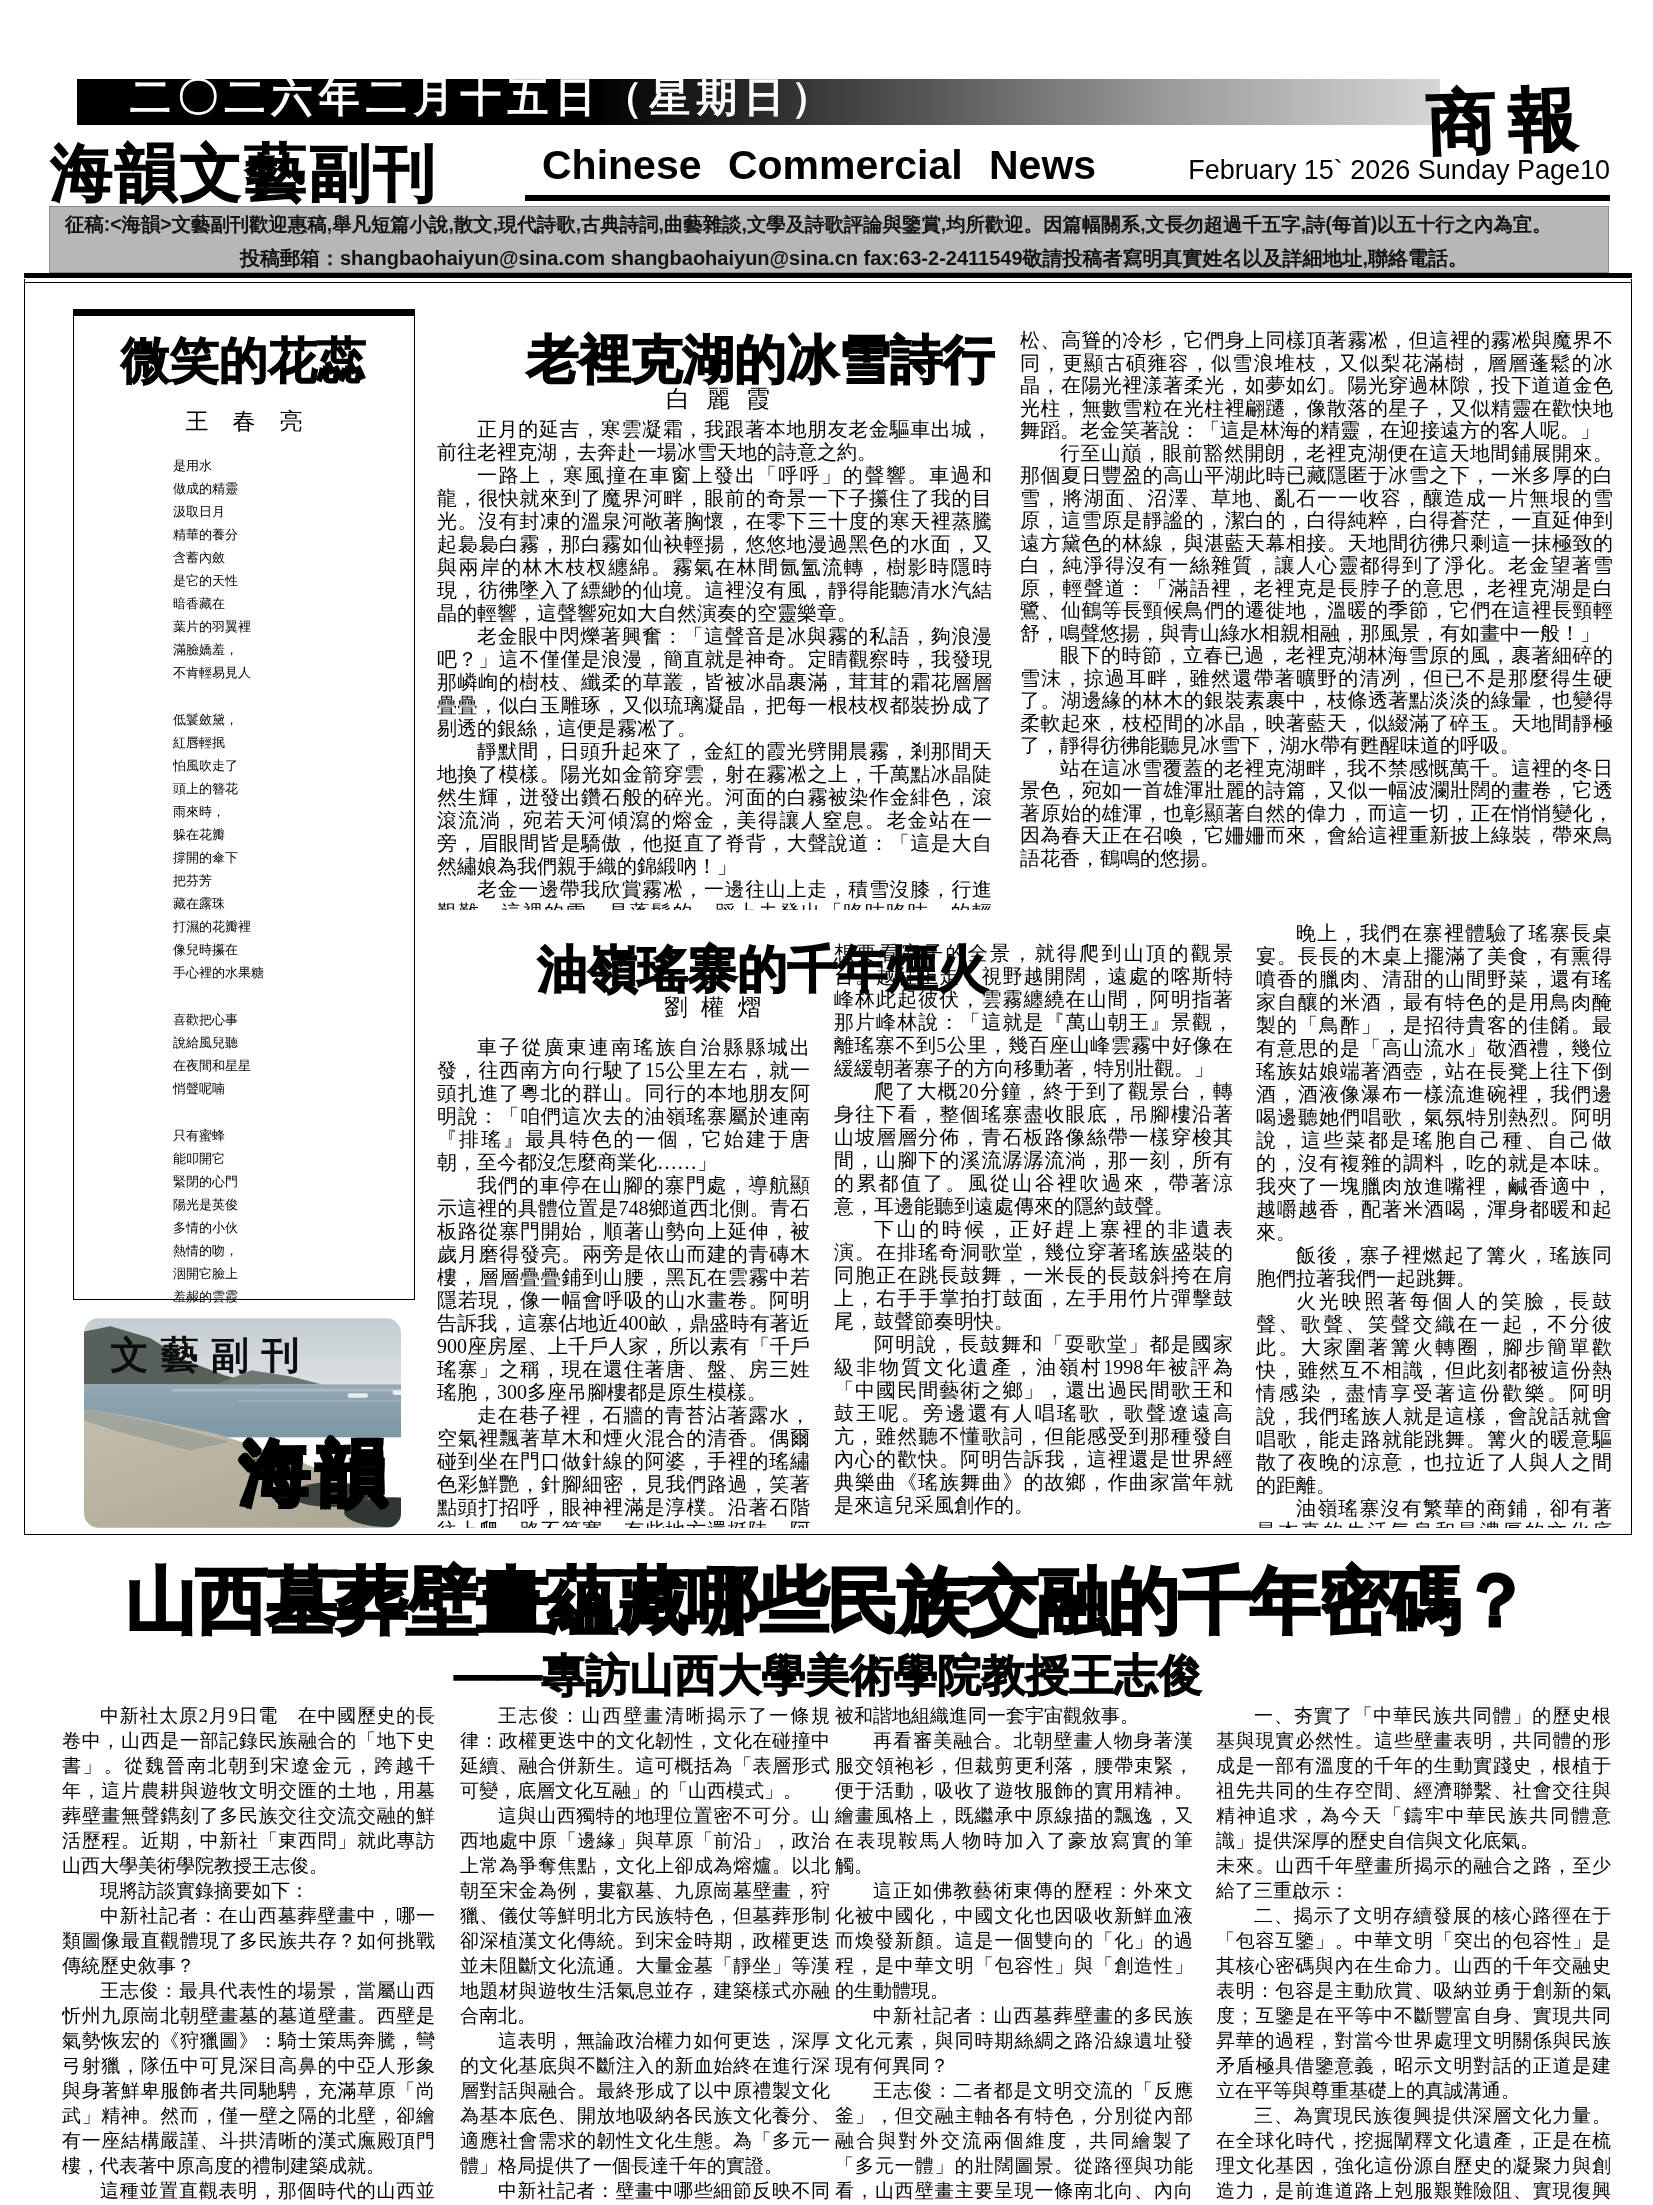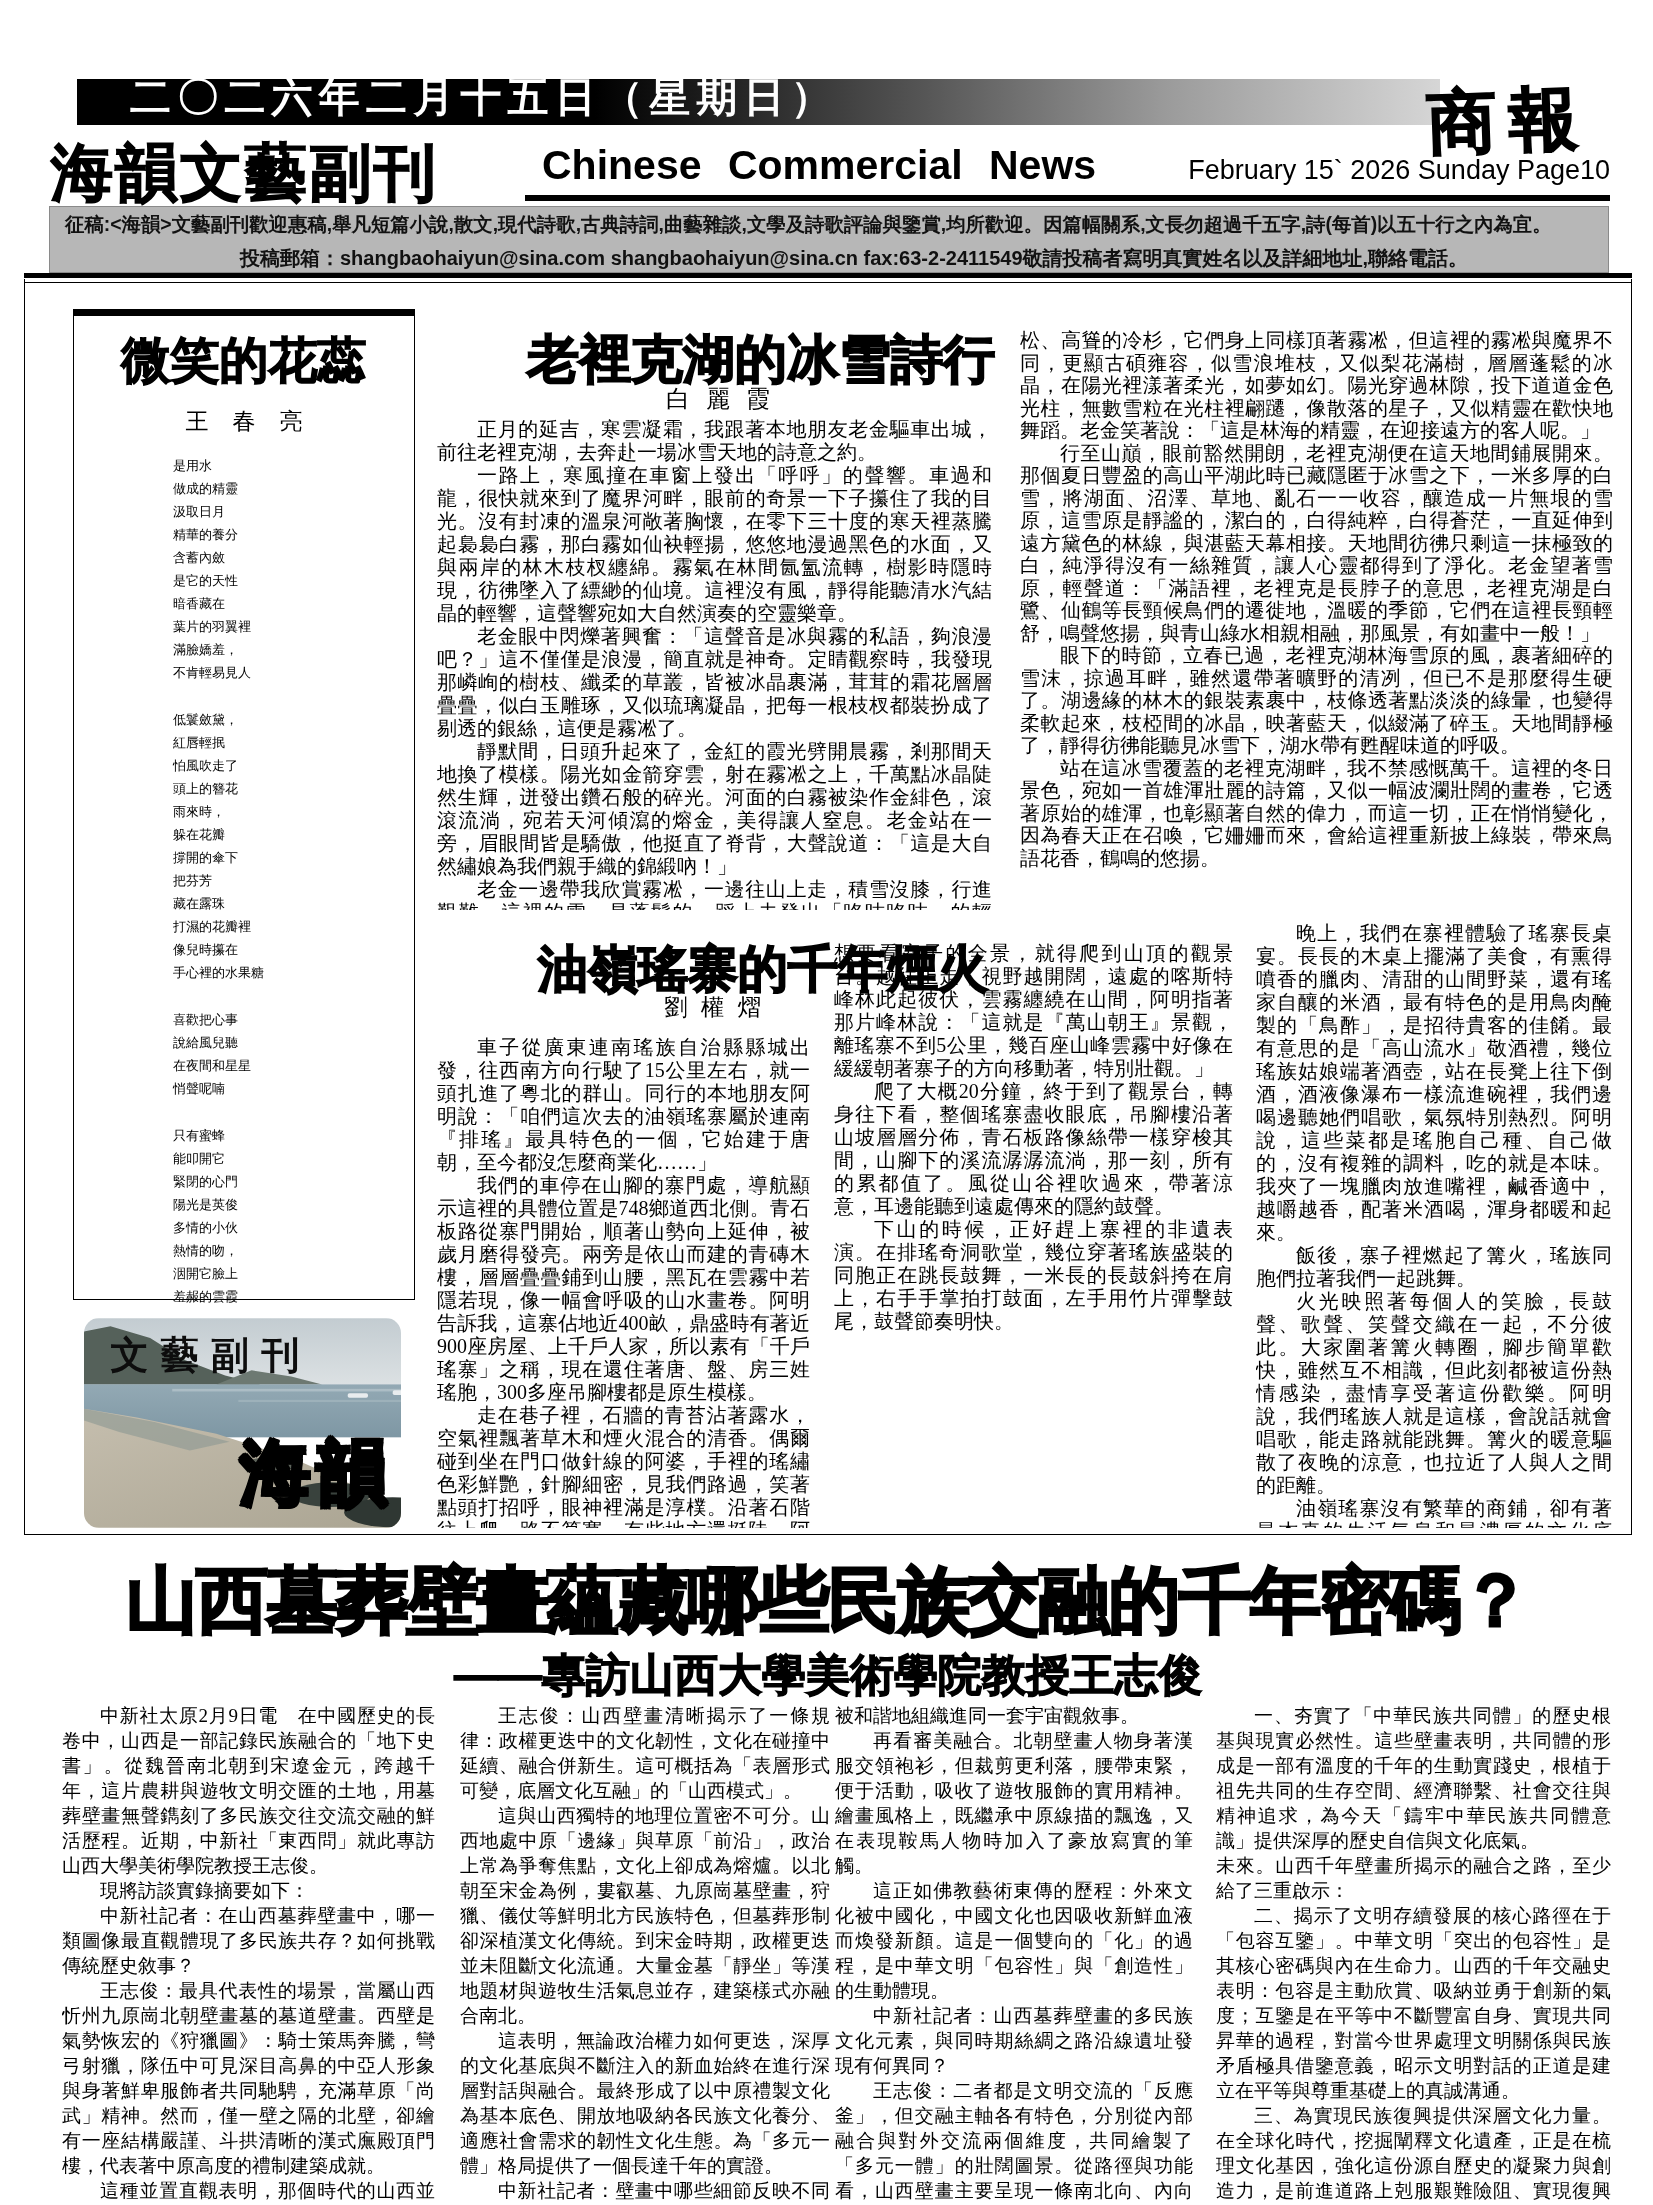--- a/index.html
+++ b/index.html
@@ -181,20 +181,21 @@
 <div class="abs aauthor" style="left:437px;top:991px;width:551px;font-size:23.4px;letter-spacing:13.2px;text-indent:13.2px;">劉權熠</div>
 <div class="abs col a1col" style="left:437px;top:1036px;width:373px;height:492px;">
     <p class="para">車子從廣東連南瑤族自治縣縣城出發，往西南方向行駛了15公里左右，就一頭扎進了粵北的群山。同行的本地朋友阿明說：「咱們這次去的油嶺瑤寨屬於連南『排瑤』最具特色的一個，它始建于唐朝，至今都沒怎麼商業化……」</p>
     <p class="para">我們的車停在山腳的寨門處，導航顯示這裡的具體位置是748鄉道西北側。青石板路從寨門開始，順著山勢向上延伸，被歲月磨得發亮。兩旁是依山而建的青磚木樓，層層疊疊鋪到山腰，黑瓦在雲霧中若隱若現，像一幅會呼吸的山水畫卷。阿明告訴我，這寨佔地近400畝，鼎盛時有著近900座房屋、上千戶人家，所以素有「千戶瑤寨」之稱，現在還住著唐、盤、房三姓瑤胞，300多座吊腳樓都是原生模樣。</p>
     <p class="para">走在巷子裡，石牆的青苔沾著露水，空氣裡飄著草木和煙火混合的清香。偶爾碰到坐在門口做針線的阿婆，手裡的瑤繡色彩鮮艷，針腳細密，見我們路過，笑著點頭打招呼，眼神裡滿是淳樸。沿著石階往上爬，路不算寬，有些地方還挺陡，阿明說，</p>
   </div>
 <div class="abs col a1col" style="left:834px;top:942px;width:399px;height:606px;">
     <p class="para cont">想要看寨子的全景，就得爬到山頂的觀景台。越往上走，視野越開闊，遠處的喀斯特峰林此起彼伏，雲霧纏繞在山間，阿明指著那片峰林說：「這就是『萬山朝王』景觀，離瑤寨不到5公里，幾百座山峰雲霧中好像在緩緩朝著寨子的方向移動著，特別壯觀。」</p>
     <p class="para">爬了大概20分鐘，終于到了觀景台，轉身往下看，整個瑤寨盡收眼底，吊腳樓沿著山坡層層分佈，青石板路像絲帶一樣穿梭其間，山腳下的溪流潺潺流淌，那一刻，所有的累都值了。風從山谷裡吹過來，帶著涼意，耳邊能聽到遠處傳來的隱約鼓聲。</p>
     <p class="para">下山的時候，正好趕上寨裡的非遺表演。在排瑤奇洞歌堂，幾位穿著瑤族盛裝的同胞正在跳長鼓舞，一米長的長鼓斜挎在肩上，右手手掌拍打鼓面，左手用竹片彈擊鼓尾，鼓聲節奏明快。</p>
+    <p class="para">阿明說，長鼓舞和「耍歌堂」都是國家級非物質文化遺產，油嶺村1998年被評為「中國民間藝術之鄉」，還出過民間歌王和鼓王呢。旁邊還有人唱瑤歌，歌聲遼遠高亢，雖然聽不懂歌詞，但能感受到那種發自內心的歡快。阿明告訴我，這裡還是世界經典樂曲《瑤族舞曲》的故鄉，作曲家當年就是來這兒采風創作的。</p>
   </div>
 <div class="abs col a1col" style="left:1256px;top:922px;width:356px;height:606px;">
     <p class="para">晚上，我們在寨裡體驗了瑤寨長桌宴。長長的木桌上擺滿了美食，有熏得噴香的臘肉、清甜的山間野菜，還有瑤家自釀的米酒，最有特色的是用鳥肉醃製的「鳥酢」，是招待貴客的佳餚。最有意思的是「高山流水」敬酒禮，幾位瑤族姑娘端著酒壺，站在長凳上往下倒酒，酒液像瀑布一樣流進碗裡，我們邊喝邊聽她們唱歌，氣氛特別熱烈。阿明說，這些菜都是瑤胞自己種、自己做的，沒有複雜的調料，吃的就是本味。我夾了一塊臘肉放進嘴裡，鹹香適中，越嚼越香，配著米酒喝，渾身都暖和起來。</p>
     <p class="para">飯後，寨子裡燃起了篝火，瑤族同胞們拉著我們一起跳舞。</p>
     <p class="para">火光映照著每個人的笑臉，長鼓聲、歌聲、笑聲交織在一起，不分彼此。大家圍著篝火轉圈，腳步簡單歡快，雖然互不相識，但此刻都被這份熱情感染，盡情享受著這份歡樂。阿明說，我們瑤族人就是這樣，會說話就會唱歌，能走路就能跳舞。篝火的暖意驅散了夜晚的涼意，也拉近了人與人之間的距離。</p>
     <p class="para">油嶺瑤寨沒有繁華的商鋪，卻有著最本真的生活氣息和最濃厚的文化底蘊，這裡的山、水、人、歌，共同寫下了一首悠長的詩，細細品讀，讓人回味悠長。</p>
   </div>
 
 <div class="abs bigheadline">山西墓葬壁畫蘊藏哪些民族交融的千年密碼？</div>
 <div class="abs subheadline">——專訪山西大學美術學院教授王志俊</div>

